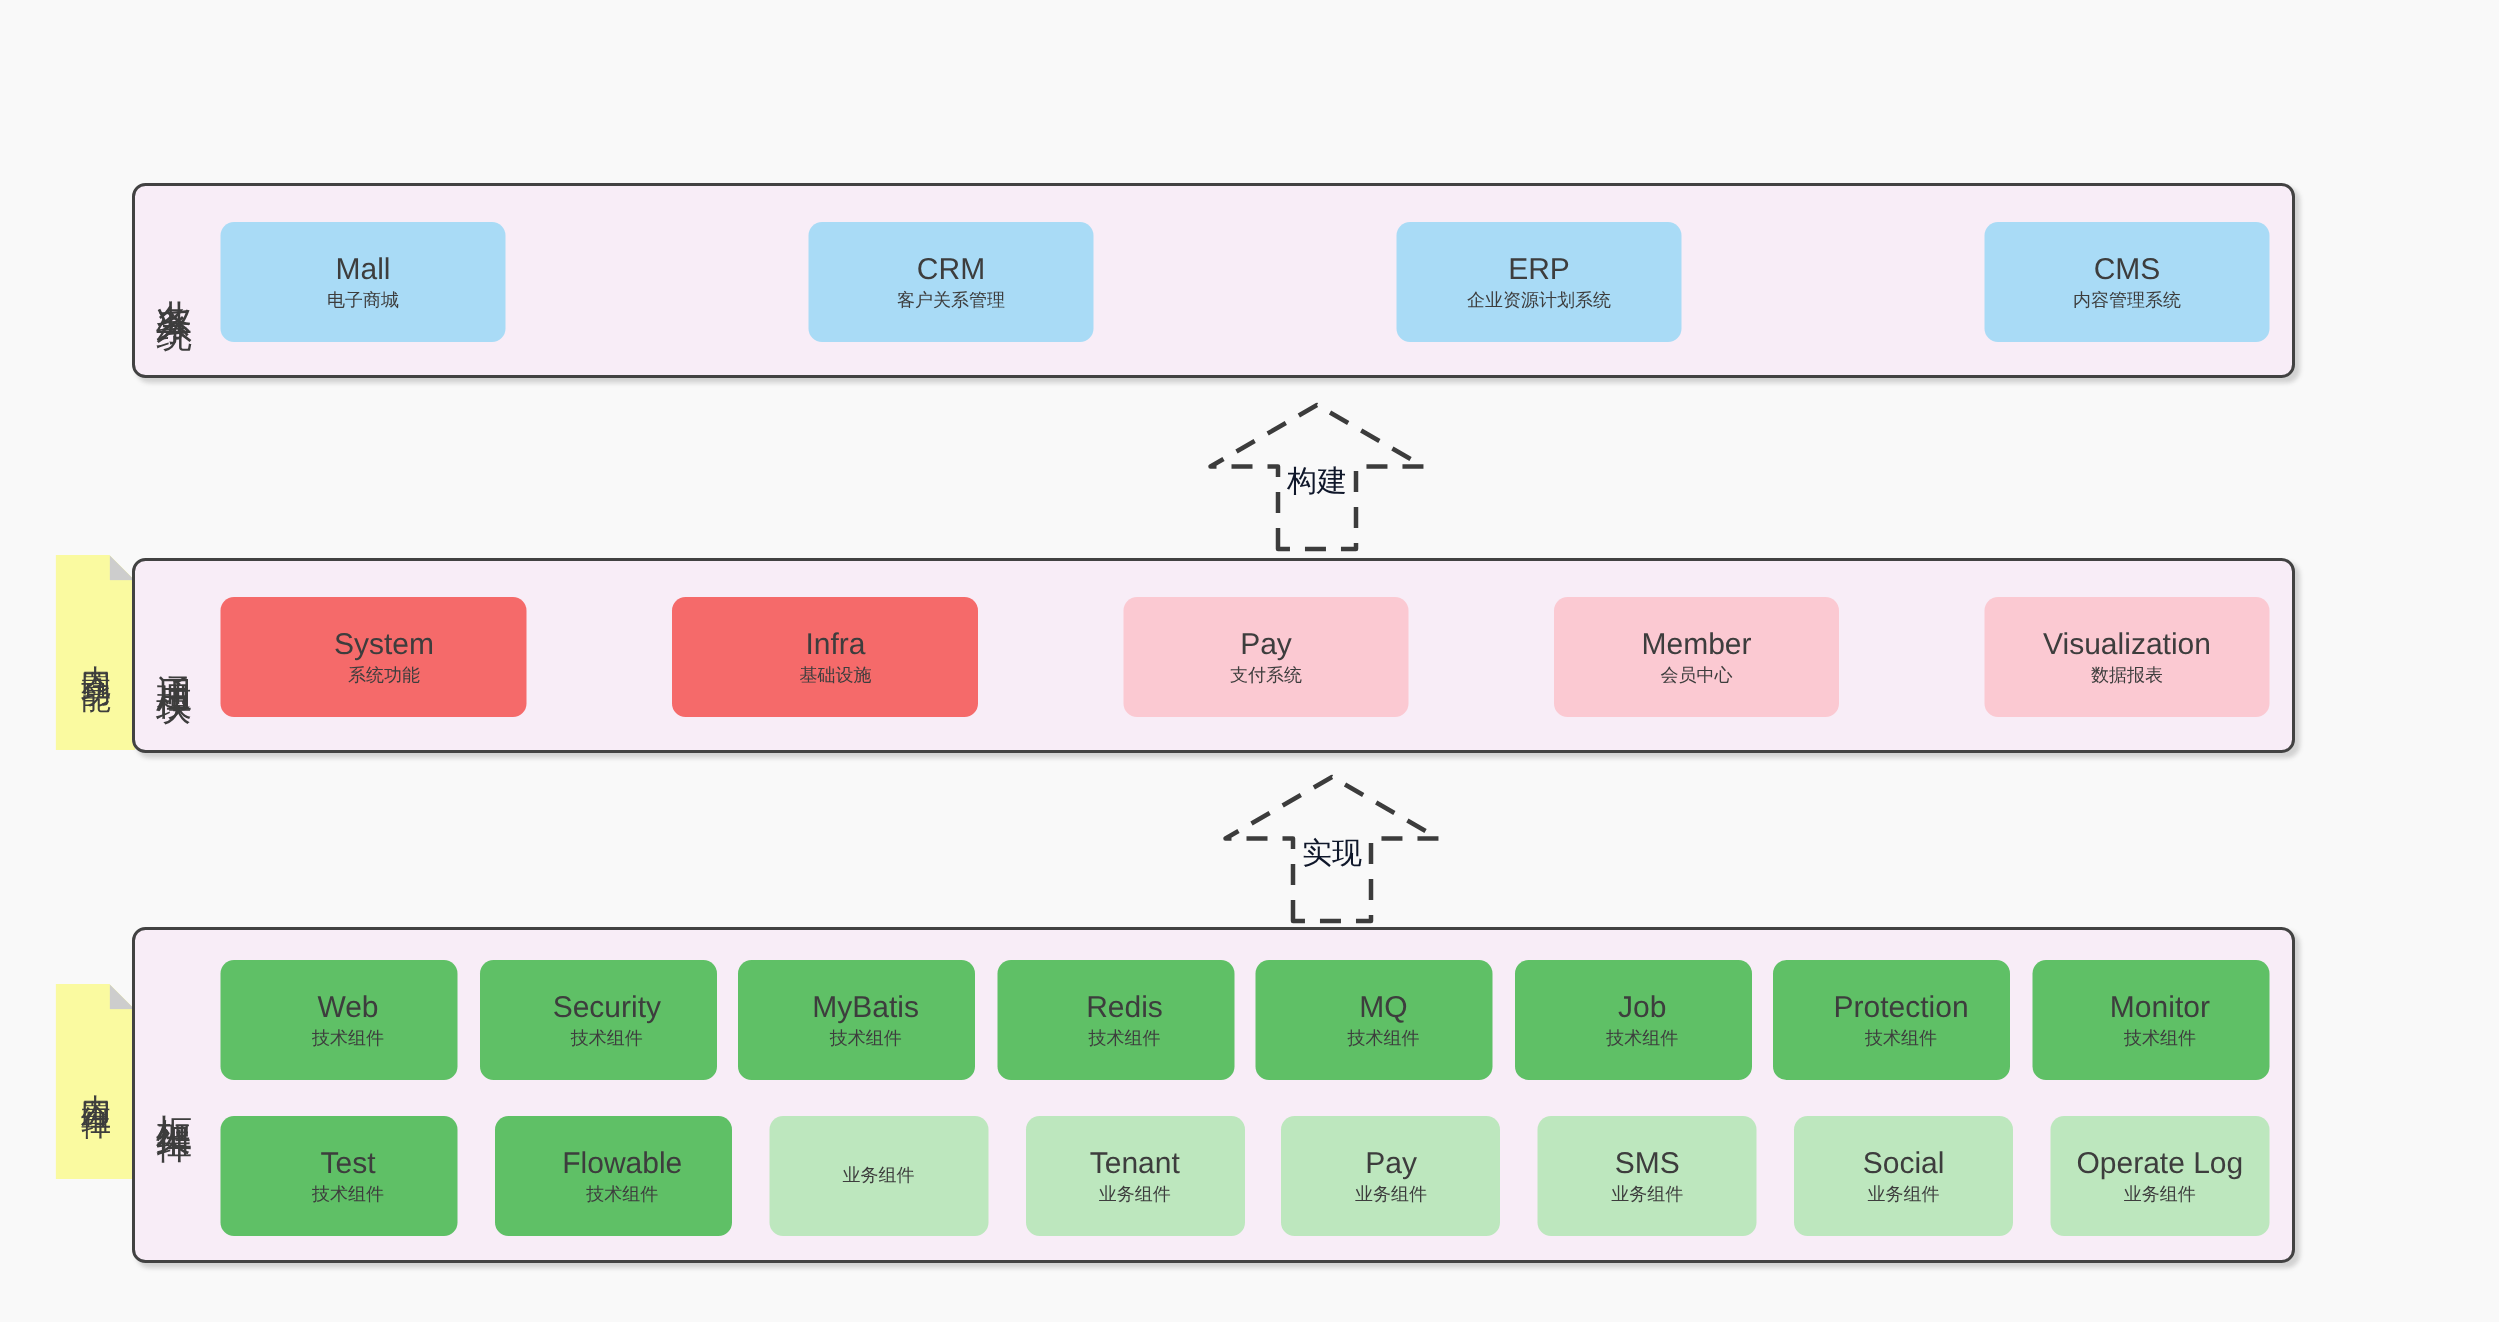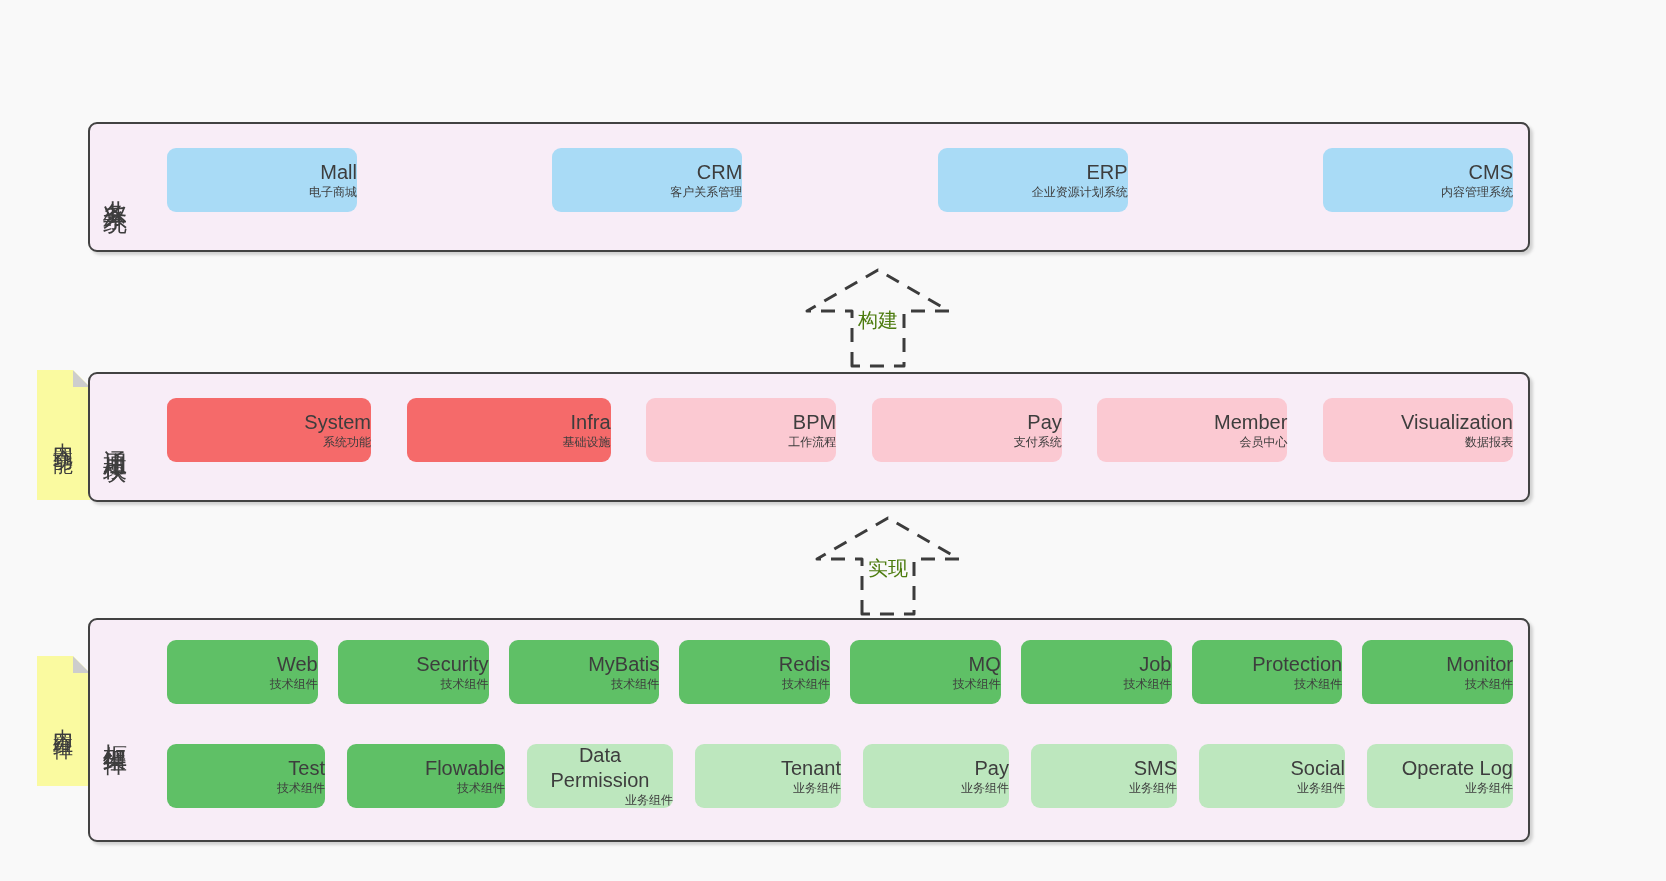--- a/index.html
+++ b/index.html
@@ -25,23 +25,23 @@
     white-space:nowrap;
   }
   .row {
     position:absolute; left:57px; right:15px;
     display:flex; justify-content:space-between;
   }
   .rowA { top:24px; }
   .row1 { top:20px; }
   .row2 { top:124px; }
   .box {
-    height:64px; border-radius:9px;
-    display:flex; flex-direction:column; align-items:flex-end; justify-content:center;
-    text-align:center; color:#3d3d3d;margin-left:20px;
+    height:80px; border-radius:9px;
+    display:flex; flex-direction:column; align-items:center; justify-content:center;
+    text-align:center; color:#3d3d3d;
   }
   .w6 { width:190px; }
   .w8 { width:146px; }
   .blue       { background:#a9dbf6; }
   .red        { background:#f56a6a;padding-left:14px; }
   .pink       { background:#fbc9d2; }
   .green      { background:#5fc066;padding-left:12px; }
   .lightgreen { background:#bde7be; }
   .box .en { font-size:20px;   line-height:1.25; }
   .box .zh { font-size:12px; line-height:1.3;  }
@@ -60,21 +60,21 @@
   .note-text {
     writing-mode:vertical-rl; text-orientation:upright;
     font-size:20px; letter-spacing:4px; line-height:1; color:#3d3d3d;
     white-space:nowrap;
   }
   .arrow { position:absolute; width:150px; height:102px; z-index:0; }
   .arrow1 { left:803px; top:266px; }
   .arrow2 { left:813px; top:514px; }
   .arrow-label {
     position:absolute; left:50%; top:40px; transform:translateX(-50%);
-    background:#f9f9f9; font-size:20px; padding:1px 4px; color:#4d7c0f;
+    background:#f9f9f9; font-size:20px; padding:1px 4px; color:#0f172a;
     white-space:nowrap;
   }
 </style>
 </head>
 <body>
 
 <div class="canvas">
 
   <div class="section sec1">
     <div class="vlabel">业务系统</div>
@@ -115,24 +115,20 @@
     <div class="row rowA">
       <div class="box w6 red">
         <div class="en">System</div>
         <div class="zh">系统功能</div>
       </div>
       <div class="box w6 red">
         <div class="en">Infra</div>
         <div class="zh">基础设施</div>
       </div>
       <div class="box w6 pink">
-        <div class="en">BPM</div>
-        <div class="zh">工作流程</div>
-      </div>
-      <div class="box w6 pink">
         <div class="en">Pay</div>
         <div class="zh">支付系统</div>
       </div>
       <div class="box w6 pink">
         <div class="en">Member</div>
         <div class="zh">会员中心</div>
       </div>
       <div class="box w6 pink">
         <div class="en">Visualization</div>
         <div class="zh">数据报表</div>
@@ -191,21 +187,20 @@
     <div class="row row2">
       <div class="box w8 green">
         <div class="en">Test</div>
         <div class="zh">技术组件</div>
       </div>
       <div class="box w8 green">
         <div class="en">Flowable</div>
         <div class="zh">技术组件</div>
       </div>
       <div class="box w8 lightgreen">
-        <div class="en">Data Permission</div>
         <div class="zh">业务组件</div>
       </div>
       <div class="box w8 lightgreen">
         <div class="en">Tenant</div>
         <div class="zh">业务组件</div>
       </div>
       <div class="box w8 lightgreen">
         <div class="en">Pay</div>
         <div class="zh">业务组件</div>
       </div>

